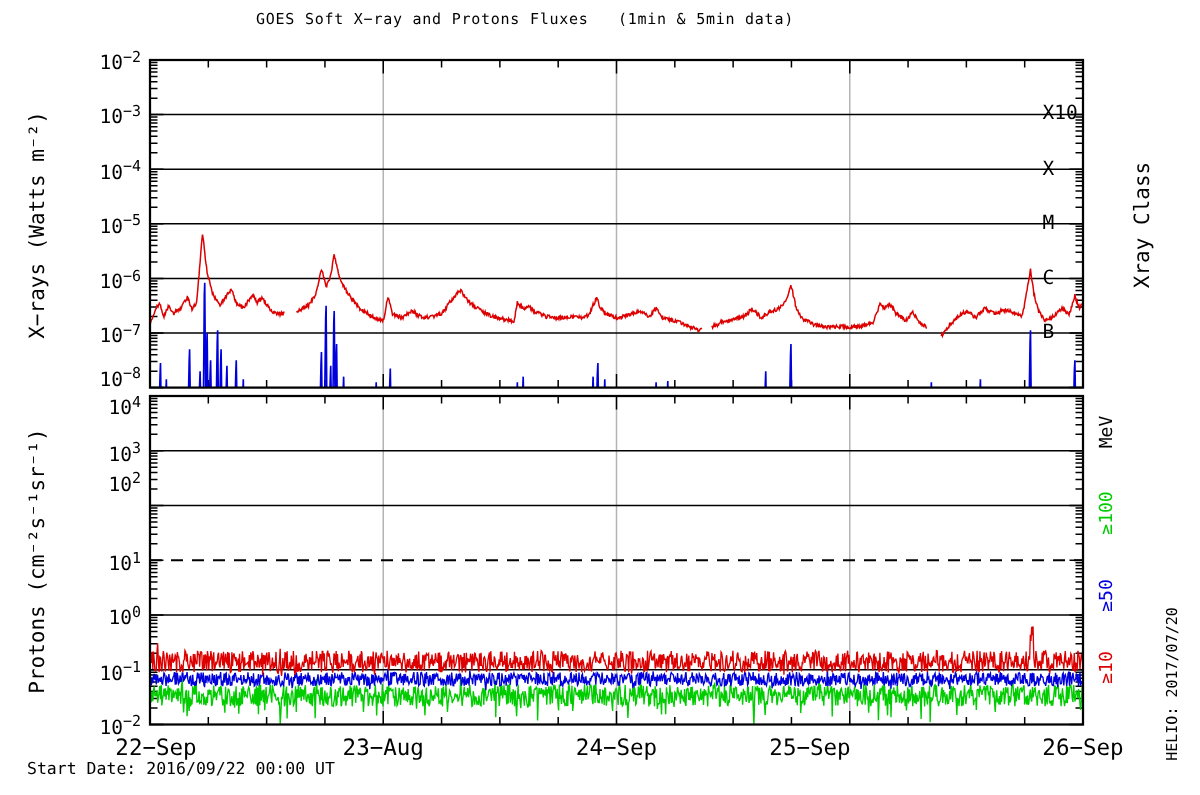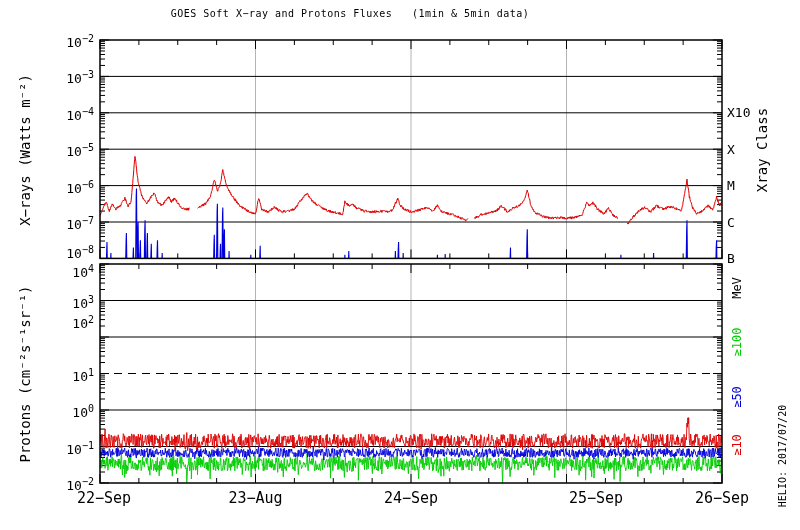--- a/index.html
+++ b/index.html
@@ -8,22 +8,22 @@
   .title{position:absolute;left:350px;top:8px;transform:translateX(-50%);
          font-size:10px;letter-spacing:.5px;white-space:pre;}
   #plot{position:absolute;left:0;top:0;}
   .vlabel{position:absolute;transform:translate(-50%,-50%) rotate(-90deg);
           white-space:pre;font-size:14px;}
   .vlabel.small{font-size:12px;}
   .credit{position:absolute;transform:translate(-50%,-50%) rotate(-90deg);
           white-space:pre;font-size:10px;}
   .day-label{position:absolute;top:489px;transform:translateX(-50%);
              font-size:15px;white-space:pre;}
-  .cls-label{position:absolute;left:727px;transform:translateY(-50%);
-             font-size:13px;white-space:pre;margin-top:36px;}
+  .cls-label{position:absolute;left:695px;transform:translateY(-50%);
+             font-size:13px;white-space:pre;}
   .ytick{position:absolute;left:38px;width:56px;text-align:right;
          font-size:13px;line-height:15px;white-space:pre;}
   .ytick sup{font-size:10px;}
   .start-date{position:absolute;left:18px;top:506px;font-size:11px;white-space:pre;}
 </style>
 </head>
 <body>
 
 <div class="screen">
   <div class="title">GOES Soft X−ray and Protons Fluxes   (1min &amp; 5min data)</div>
@@ -74,23 +74,24 @@
 
   <div class="cls-label" style="top:76px;">X10</div>
   <div class="cls-label" style="top:113px;">X</div>
   <div class="cls-label" style="top:149px;">M</div>
   <div class="cls-label" style="top:186px;">C</div>
   <div class="cls-label" style="top:222px;">B</div>
 
   <div class="day-label" style="left:104px;">22−Sep</div>
   <div class="day-label" style="left:255.5px;">23−Aug</div>
   <div class="day-label" style="left:411px;">24−Sep</div>
-  <div class="day-label" style="left:596px;">25−Sep</div>
+  <div class="day-label" style="left:540px;">25−Sep</div>
   <div class="day-label" style="left:722px;">26−Sep</div>
 
+  <div class="start-date">Start Date: 2016/09/22 00:00 UT</div>
   <div class="credit" style="left:782px;top:456px;">HELIO: 2017/07/20</div>
 <div class="ytick" style="top: 31px;">10<sup>−2</sup></div>
     <div class="ytick" style="top: 67.4px;">10<sup>−3</sup></div>
     <div class="ytick" style="top: 103.8px; text-align: right;">10<sup>−4</sup></div>
     <div class="ytick" style="top: 140.2px;">10<sup>−5</sup></div>
     <div class="ytick" style="top: 176.6px;">10<sup>−6</sup></div>
     <div class="ytick" style="top: 213px;">10<sup>−7</sup></div>
     <div class="ytick" style="top: 242.4px;">10<sup>−8</sup></div>
     <div class="ytick" style="top: 261px;">10<sup>4</sup></div>
     <div class="ytick" style="top: 291.5px;">10<sup>3</sup></div>

